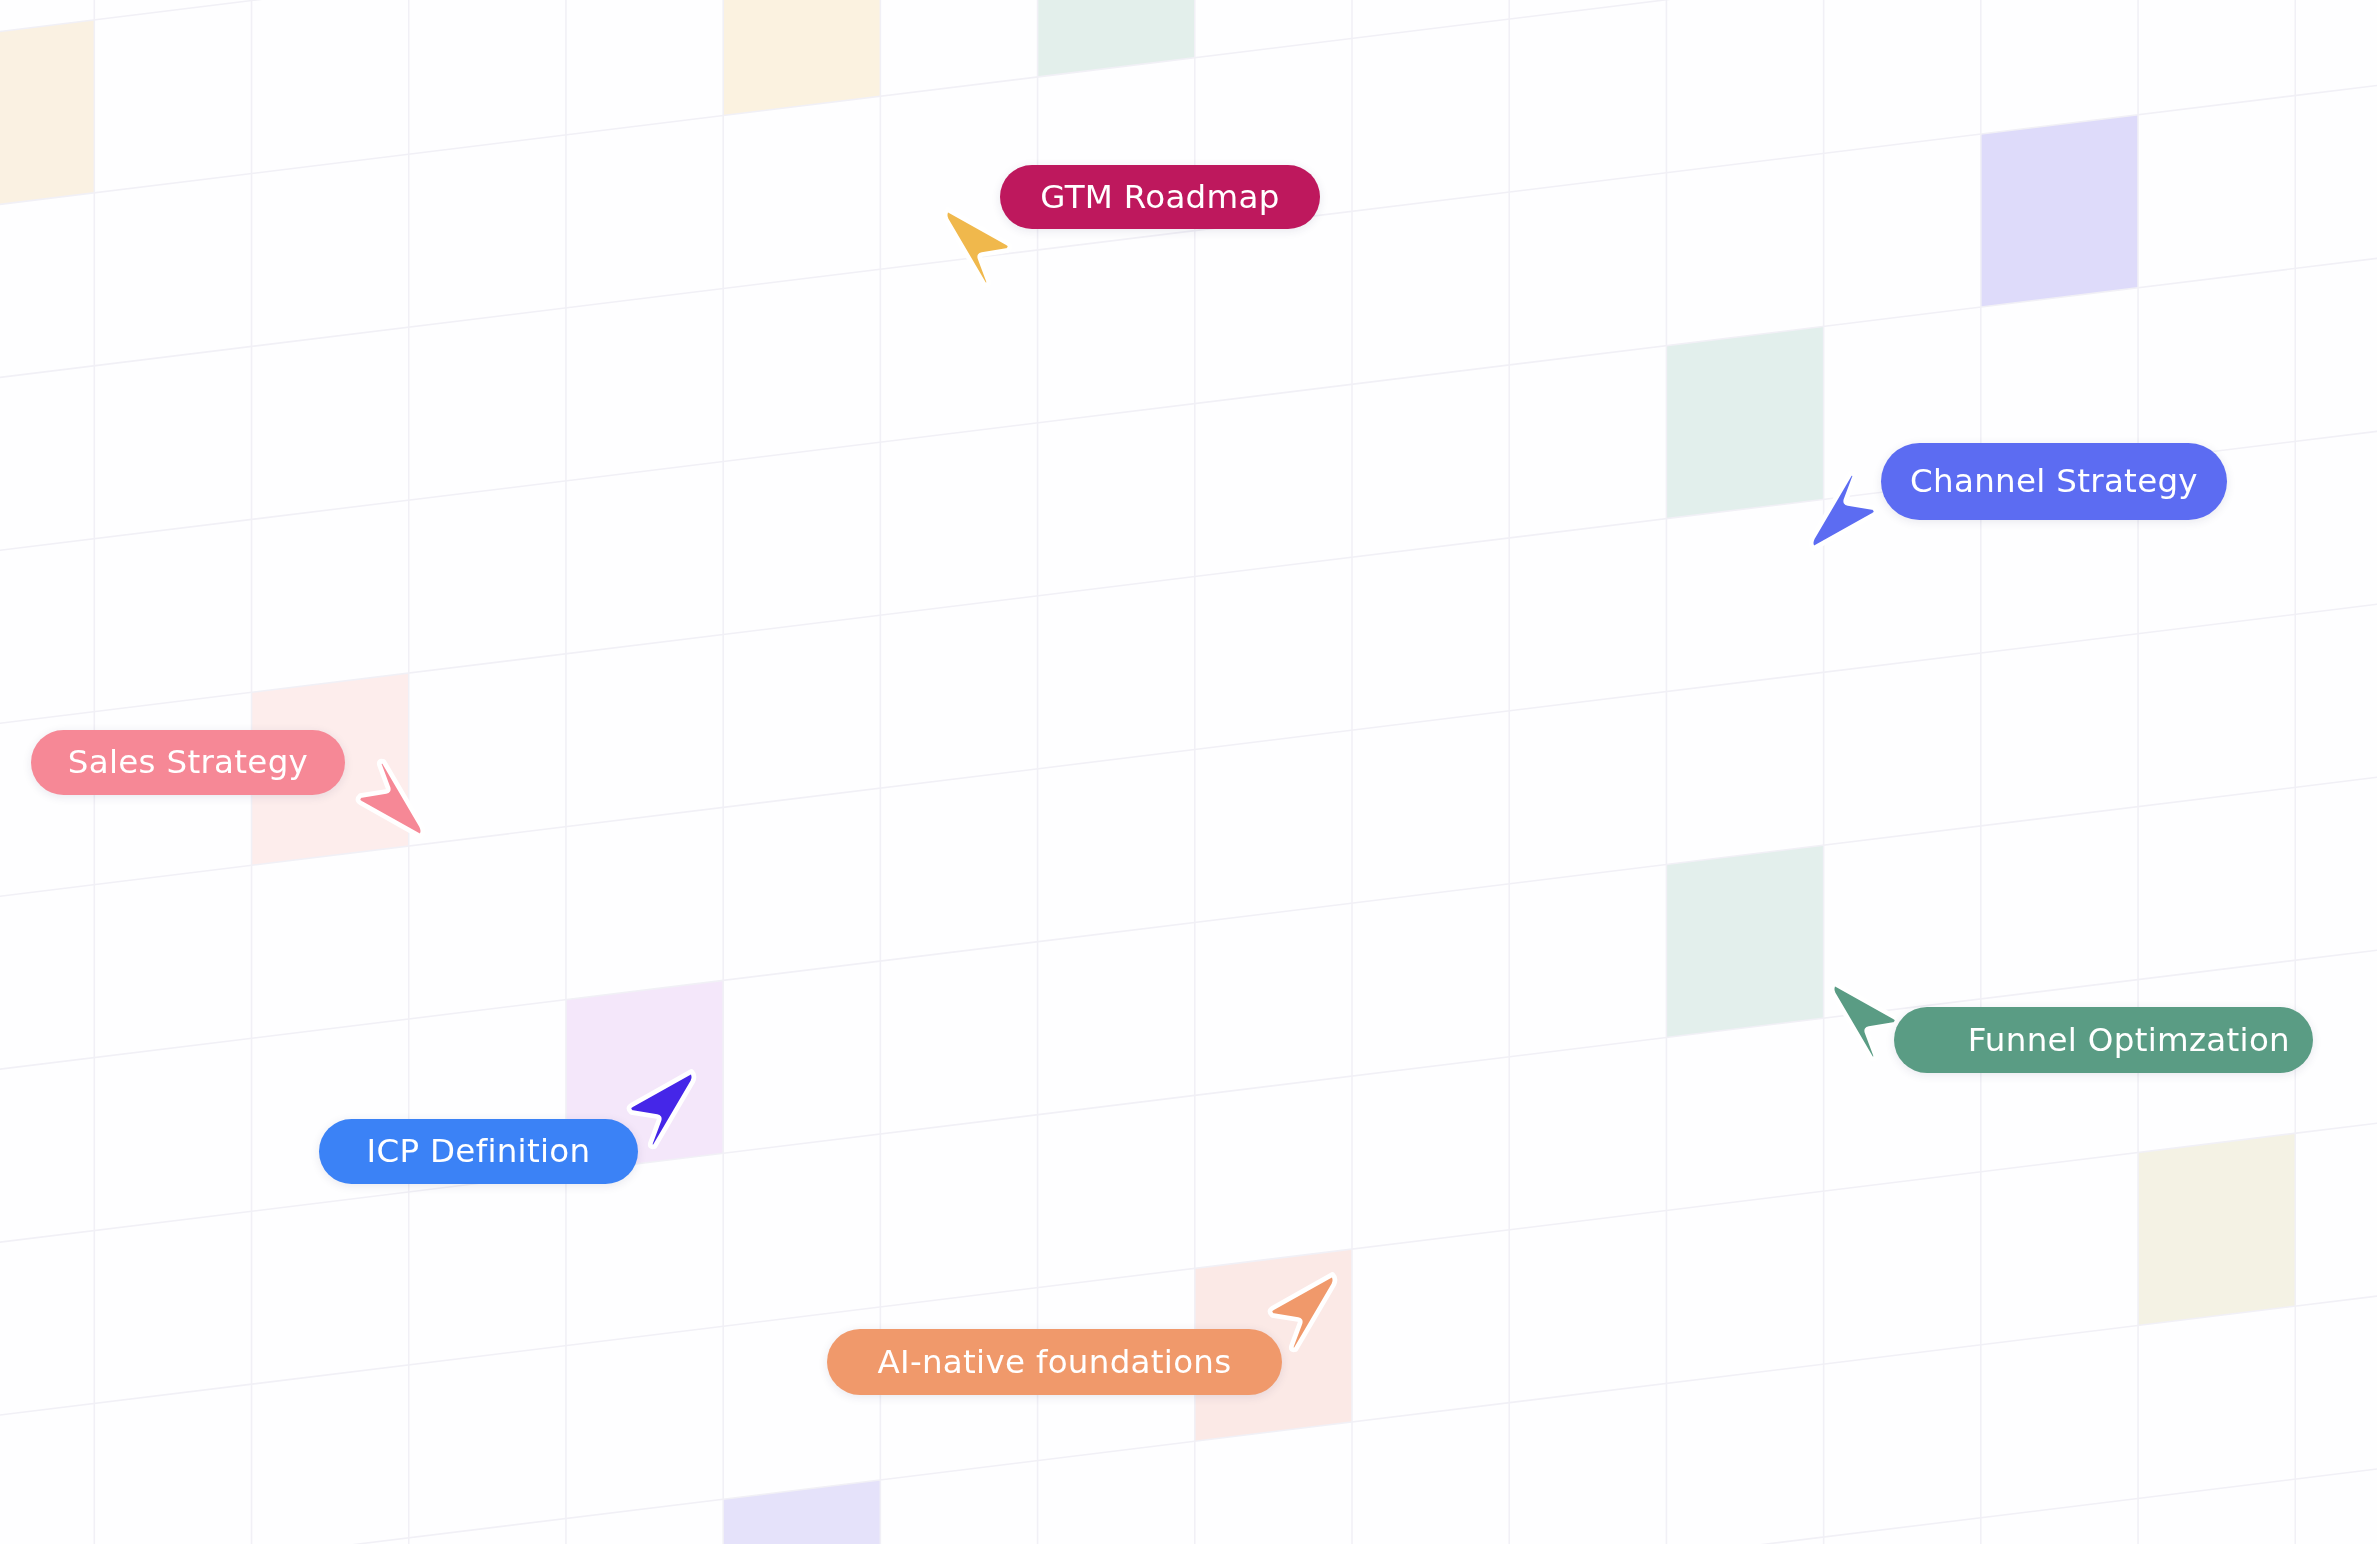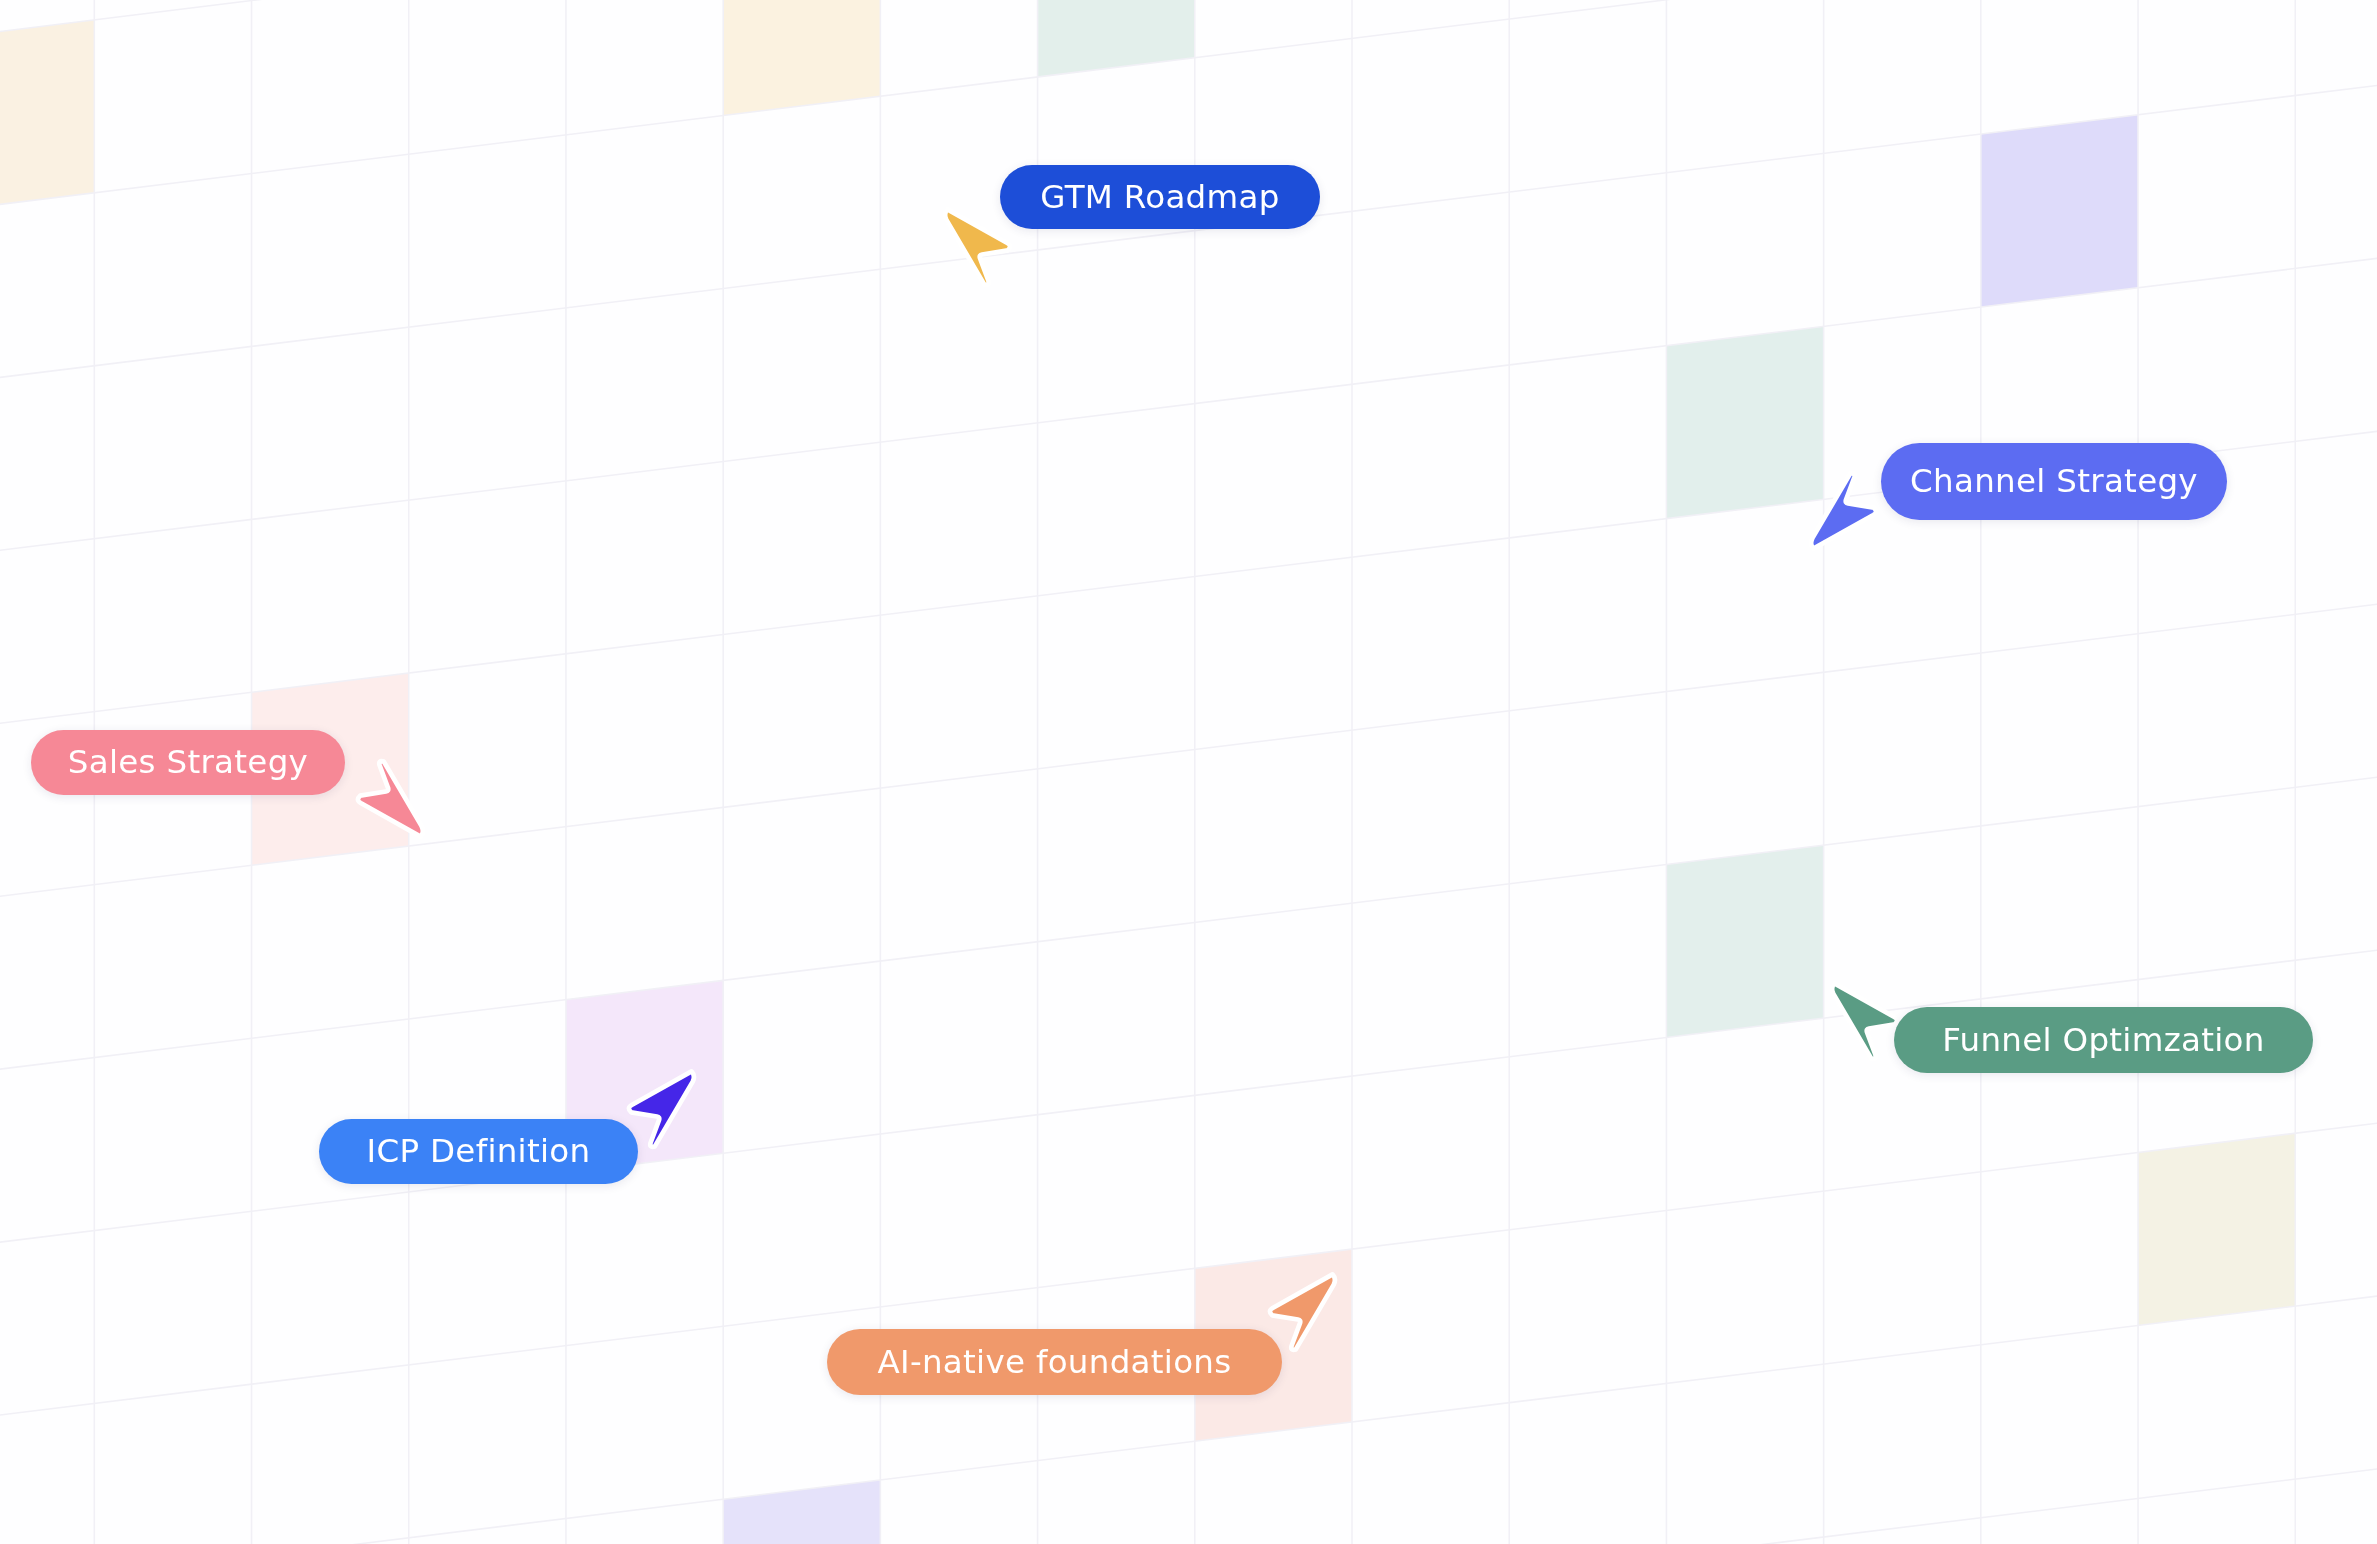--- a/index.html
+++ b/index.html
@@ -99,21 +99,21 @@
       </svg>
   </div>
 
   <div id="cursor-layer">
       <div class="cursor-group">
         <div class="cursor-arrow" style="left: 938px; top: 202px; transform: none;">
           <svg viewBox="0 0 160 160">
             <path d="M 18 14 L 132 78 Q 142 84 133 92 L 84 100 Q 78 101 80 107 L 96 150 Q 99 160 88 157 L 16 34 Q 10 22 18 14 Z" fill="#F0B84C" stroke="#ffffff" stroke-width="9" stroke-linejoin="round"></path>
           </svg>
         </div>
-        <div class="pill" style="left: 1000px; top: 165px; width: 320px; height: 64px; background: #1d4ed8; padding: 0px 23px;">
+        <div class="pill" style="left: 1000px; top: 165px; width: 320px; height: 64px; background: #be185d; padding: 0px 23px;">
           <span class="pill-label">GTM Roadmap</span>
         </div>
       </div>
       <div class="cursor-group">
         <div class="cursor-arrow" style="left: 1804px; top: 472px; transform: scaleY(-1);">
           <svg viewBox="0 0 160 160">
             <path d="M 18 14 L 132 78 Q 142 84 133 92 L 84 100 Q 78 101 80 107 L 96 150 Q 99 160 88 157 L 16 34 Q 10 22 18 14 Z" fill="#5C6CF2" stroke="#ffffff" stroke-width="9" stroke-linejoin="round"></path>
           </svg>
         </div>
         <div class="pill" style="left: 1881px; top: 443px; width: 346px; height: 77px; background: rgb(92, 108, 242); padding: 0px 23px;">
@@ -129,21 +129,21 @@
         <div class="pill" style="left: 31px; top: 730px; width: 314px; height: 65px; background: rgb(246, 136, 150); padding: 0px 23px;">
           <span class="pill-label">Sales Strategy</span>
         </div>
       </div>
       <div class="cursor-group">
         <div class="cursor-arrow" style="left: 1825px; top: 976px; transform: none;">
           <svg viewBox="0 0 160 160">
             <path d="M 18 14 L 132 78 Q 142 84 133 92 L 84 100 Q 78 101 80 107 L 96 150 Q 99 160 88 157 L 16 34 Q 10 22 18 14 Z" fill="#5A9C84" stroke="#ffffff" stroke-width="9" stroke-linejoin="round"></path>
           </svg>
         </div>
-        <div class="pill" style="left: 1894px; top: 1007px; width: 419px; height: 66px; background: rgb(90, 156, 132); padding: 12px 23px;">
+        <div class="pill" style="left: 1894px; top: 1007px; width: 419px; height: 66px; background: rgb(90, 156, 132); padding: 12px 23px; justify-content: flex-end;">
           <span class="pill-label">Funnel Optimzation</span>
         </div>
       </div>
       <div class="cursor-group">
         <div class="cursor-arrow" style="left: 617px; top: 1064px; transform: scaleX(-1);">
           <svg viewBox="0 0 160 160">
             <path d="M 18 14 L 132 78 Q 142 84 133 92 L 84 100 Q 78 101 80 107 L 96 150 Q 99 160 88 157 L 16 34 Q 10 22 18 14 Z" fill="#4526E8" stroke="#ffffff" stroke-width="9" stroke-linejoin="round"></path>
           </svg>
         </div>
         <div class="pill" style="left: 319px; top: 1119px; width: 319px; height: 65px; background: #3b82f6; padding: 0px 23px;">

